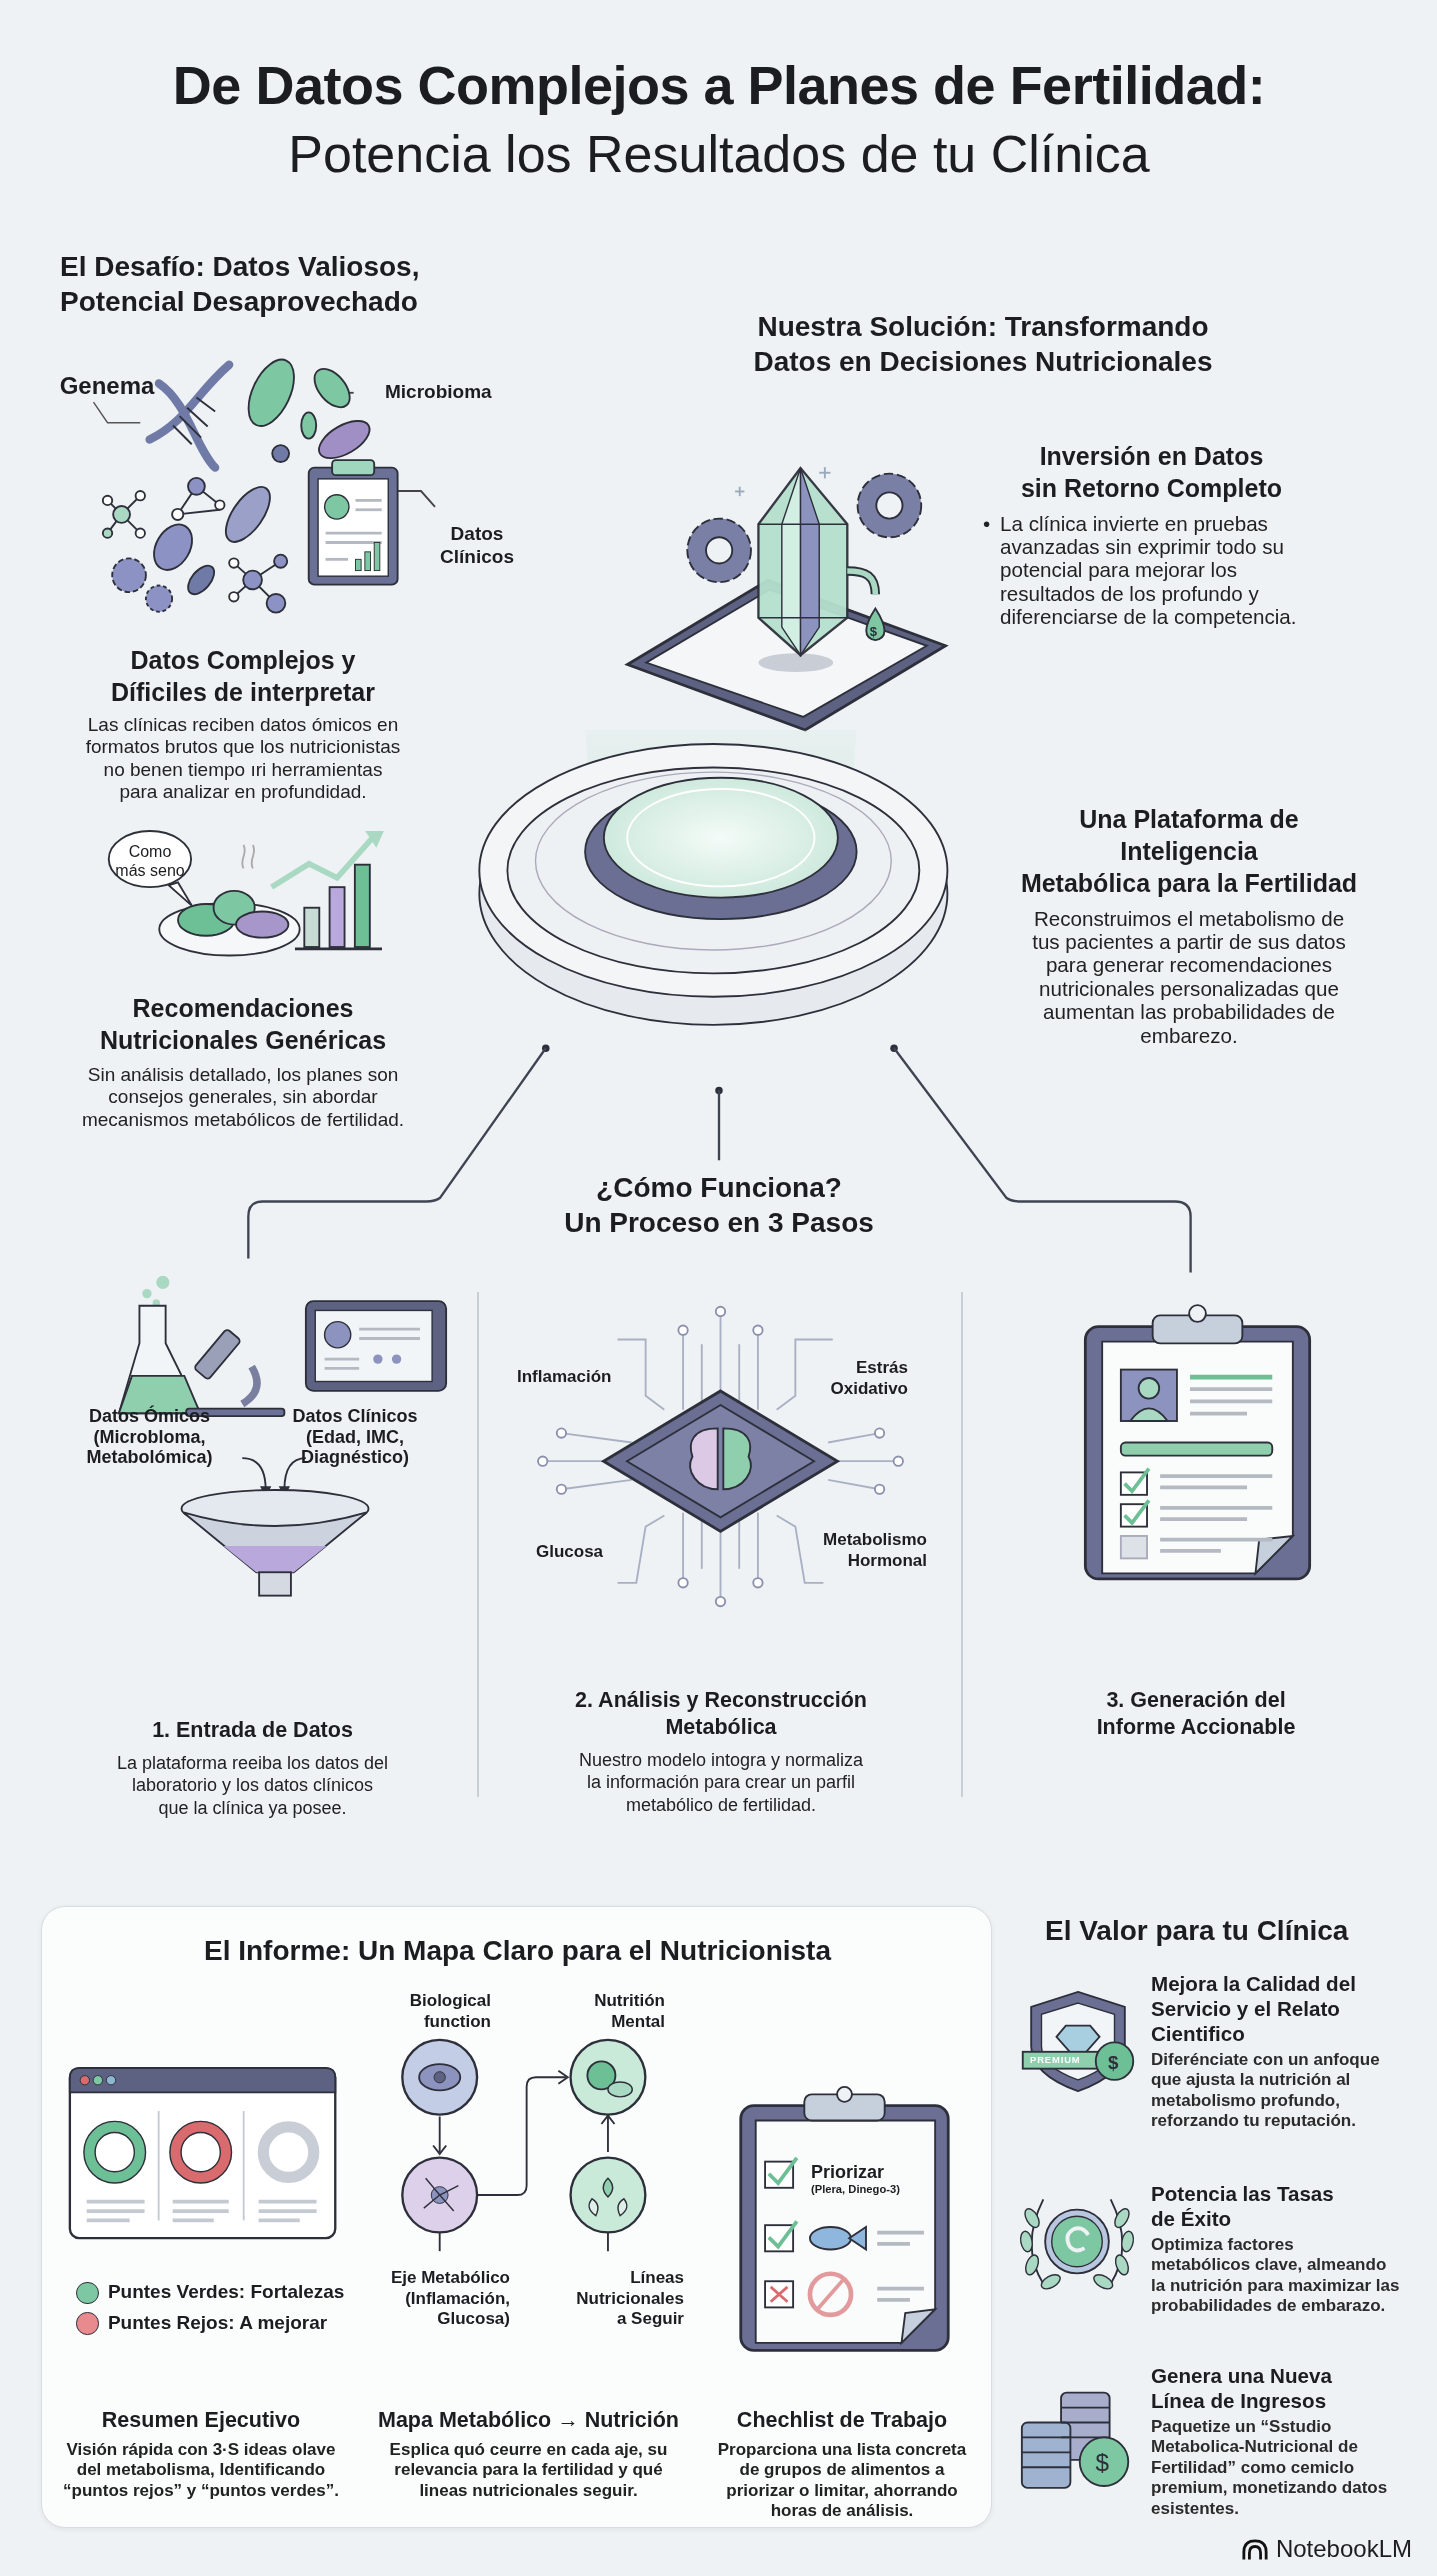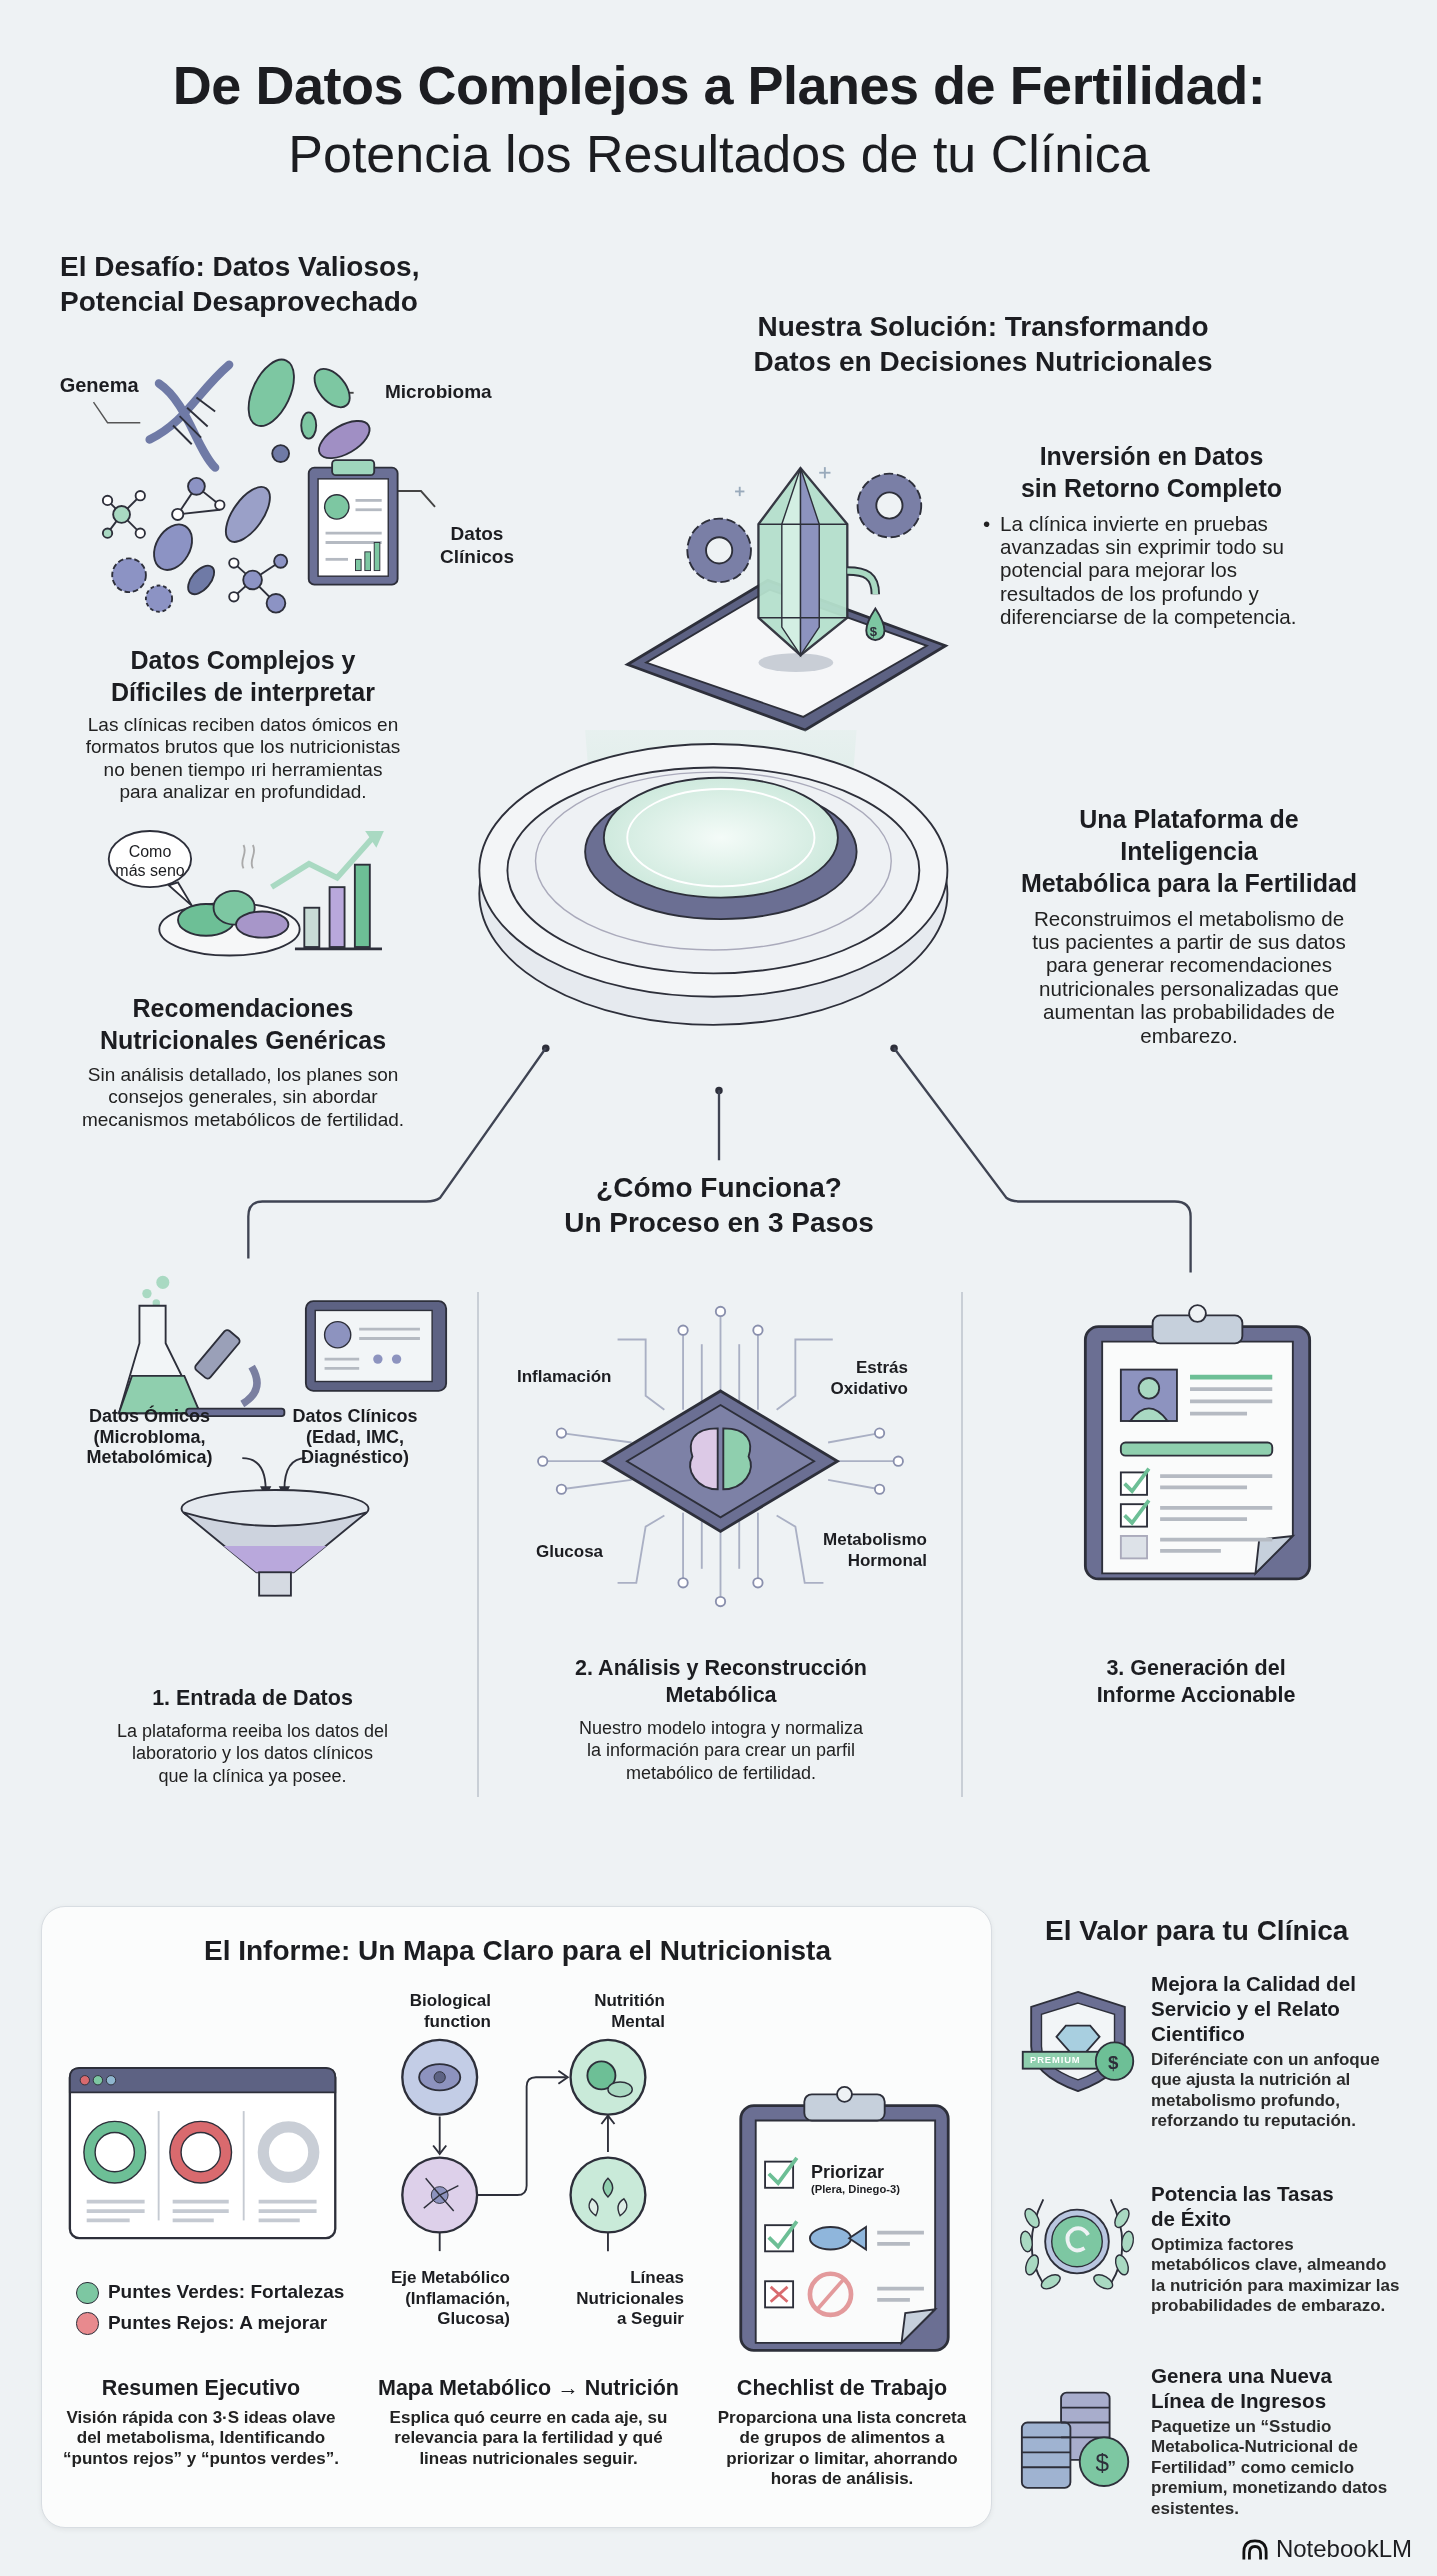--- a/index.html
+++ b/index.html
@@ -17,21 +17,21 @@
     position: absolute; top: 54px; left: 0; width: 1438px;
     text-align: center; font-size: 54px; font-weight: 700; letter-spacing: -0.5px;
   }
   h2.main-subtitle {
     position: absolute; top: 124px; left: 0; width: 1438px;
     text-align: center; font-size: 52px; font-weight: 400;
   }
   .sec-title { font-size: 28px; font-weight: 700; line-height: 35px; }
   .sub-title { font-size: 25px; font-weight: 700; line-height: 32px; }
   .body-text { font-size: 19.7px; line-height: 24px; color: #222; }
-  .small-title { font-size: 21.5px; font-weight: 700; line-height: 27px; }
+  .small-title { font-size: 21.5px; font-weight: 700; line-height: 27px; margin-top: 32px; }
   .small-text { font-size: 18px; line-height: 22.5px; color: #222; }
   .label { font-size: 19.7px; font-weight: 700; line-height: 23.4px; }
   .tiny-label { font-size: 17px; font-weight: 700; line-height: 20.6px; text-align: right; }
   svg { overflow: visible; }
   .report-card {
     position: absolute; left: 41px; top: 1906px; width: 951px; height: 622px;
     background: #fbfcfc; border: 1.9px solid #d8dde2; border-radius: 24px;
     box-shadow: 0 1.9px 5.6px rgba(0,0,0,0.06);
   }
   .divider-v { position: absolute; width: 1.9px; background: #c9cfd6; }
@@ -44,21 +44,21 @@
 
 <h1 class="main-title">De Datos Complejos a Planes de Fertilidad:</h1>
 <h2 class="main-subtitle">Potencia los Resultados de tu Clínica</h2>
 
 <div class="abs sec-title" style="left:60px; top:249px; width:393px;">
   <div>El Desafío: Datos Valiosos,</div>
   <div>Potencial Desaprovechado</div>
 </div>
 
 <div class="abs" style="left:56px; top:346px; width:468px; height:262px;">
-  <span class="abs label" style="left:3.7px; top:28px; font-size:20px;">Genema</span>
+  <span class="abs label" style="left:3.7px; top:28px; font-size:24px;">Genema</span>
   <span class="abs label" style="left:329px; top:34px; font-size:19px;">Microbioma</span>
   <div class="abs label center" style="left:374px; top:176px; font-size:19px; width:94px;">
     <div>Datos</div>
     <div>Clínicos</div>
   </div>
   <svg class="abs" style="left:0; top:0;" width="468" height="262" viewBox="0 0 500 280">
 
     <polyline points="40,60 55,82 90,82" fill="none" stroke="#555" stroke-width="1.5"></polyline>
     <line x1="300" y1="50" x2="318" y2="50" stroke="#444" stroke-width="2"></line>
     <polyline points="355,155 390,155 405,172" fill="none" stroke="#444" stroke-width="2"></polyline>

